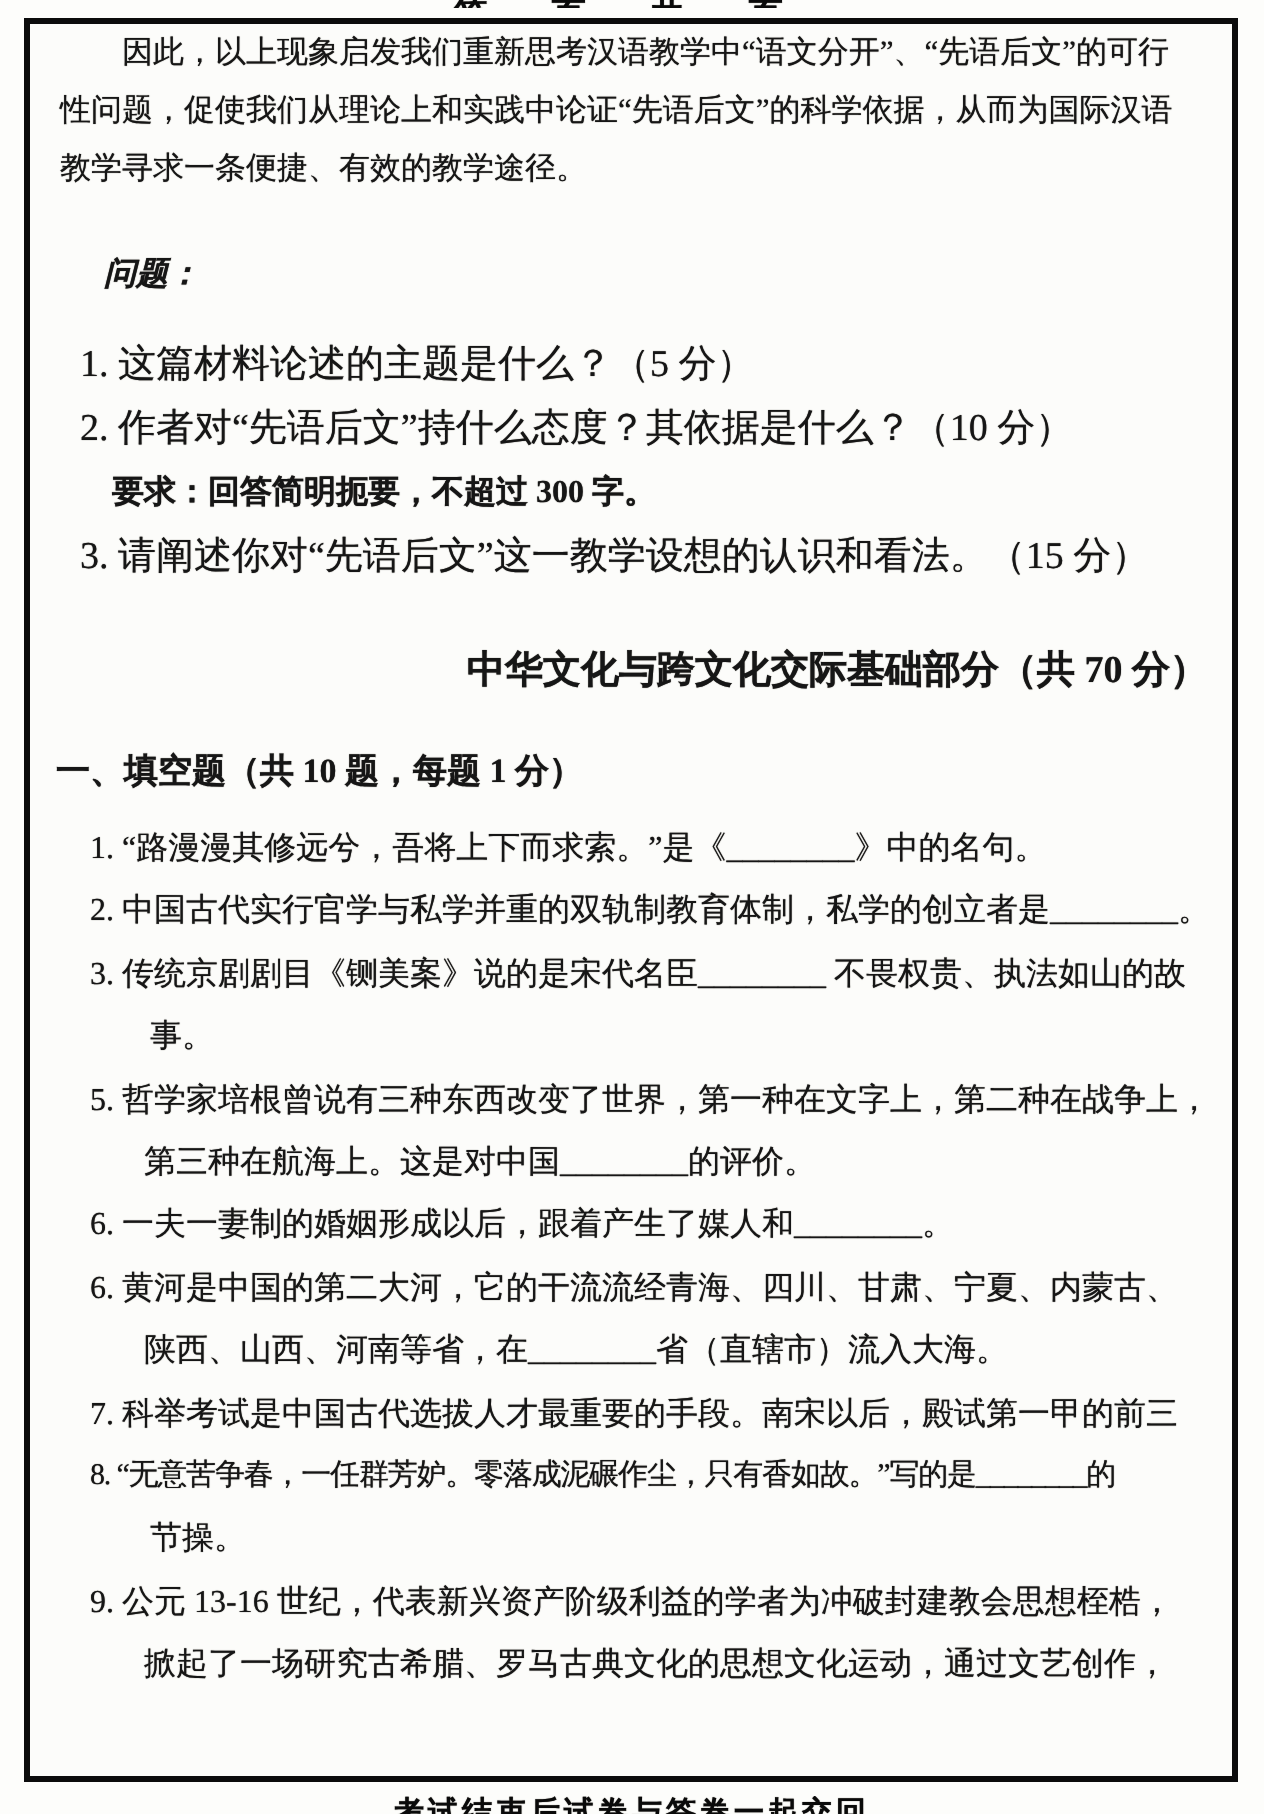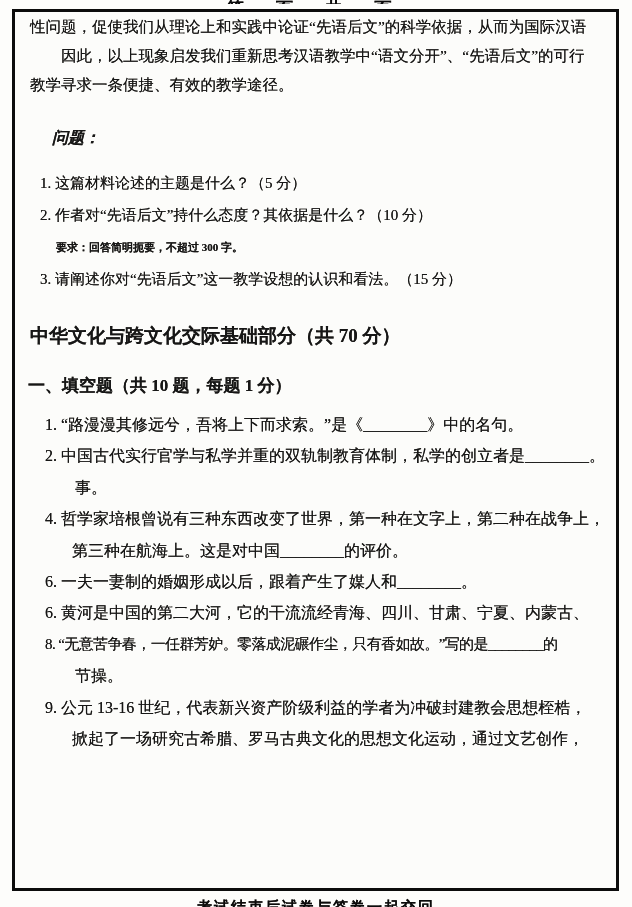--- a/index.html
+++ b/index.html
@@ -26,25 +26,25 @@
     position:absolute;left:12px;top:9px;
     box-sizing:border-box;width:607px;height:882px;
     border:3px solid #0c0c0c;
     background:#fcfcfa;
     overflow:hidden;
   }
   .content{padding:0 12px 0 15px;}
   .line{white-space:nowrap;font-size:15.5px;line-height:29px;height:29px;}
   .indent{padding-left:31px;}
   .q-heading{font-weight:bold;margin:24px 0 0 22px;font-size:16px;line-height:30px;height:30px;white-space:nowrap;font-style:italic;}
-  .q-item{margin-left:10px;font-size:15px;line-height:32px;height:32px;white-space:nowrap;}
+  .q-item{margin-left:10px;font-size:19px;line-height:32px;height:32px;white-space:nowrap;}
   .q-item.first{margin-top:14px;}
-  .q-req{margin-left:26px;font-weight:bold;font-size:11px;line-height:32px;height:32px;white-space:nowrap;}
+  .q-req{margin-left:26px;font-weight:bold;font-size:16px;line-height:32px;height:32px;white-space:nowrap;}
   .sec-title{
-    margin-top:26px;text-align:left;font-weight:bold;
+    margin-top:26px;text-align:right;font-weight:bold;
     font-size:19px;line-height:30px;height:30px;white-space:nowrap;
   }
   .sub-heading{
     margin-top:20px;margin-left:-2px;font-weight:bold;
     font-size:17px;line-height:30px;height:30px;white-space:nowrap;
   }
   .fill-list{margin-top:8px;}
   .f-line{white-space:nowrap;font-size:16px;line-height:31.4px;height:31.4px;}
   .f-num{margin-left:15px;}
   .f-cont{margin-left:42px;}
@@ -64,41 +64,44 @@
 
 <div class="paper">
 
   <div class="header-clip">
     <span class="frag">第 页 共 页</span>
   </div>
 
   <div class="frame">
     <div class="content">
 
+      <div class="line indent">因此，以上现象启发我们重新思考汉语教学中“语文分开”、“先语后文”的可行</div>
       <div class="line">性问题，促使我们从理论上和实践中论证“先语后文”的科学依据，从而为国际汉语</div>
-      <div class="line indent">因此，以上现象启发我们重新思考汉语教学中“语文分开”、“先语后文”的可行</div>
       <div class="line">教学寻求一条便捷、有效的教学途径。</div>
 
       <div class="q-heading">问题：</div>
       <div class="q-item first">1. 这篇材料论述的主题是什么？（5 分）</div>
       <div class="q-item">2. 作者对“先语后文”持什么态度？其依据是什么？（10 分）</div>
       <div class="q-req">要求：回答简明扼要，不超过 300 字。</div>
       <div class="q-item">3. 请阐述你对“先语后文”这一教学设想的认识和看法。（15 分）</div>
 
       <div class="sec-title">中华文化与跨文化交际基础部分（共 70 分）</div>
       <div class="sub-heading">一、填空题（共 10 题，每题 1 分）</div>
 
       <div class="fill-list">
         <div class="f-line f-num">1. “路漫漫其修远兮，吾将上下而求索。”是《________》中的名句。</div>
         <div class="f-line f-num">2. 中国古代实行官学与私学并重的双轨制教育体制，私学的创立者是________。</div>
+        <div class="f-line f-num">3. 传统京剧剧目《铡美案》说的是宋代名臣________ 不畏权贵、执法如山的故</div>
         <div class="f-line f-cont-deep">事。</div>
-        <div class="f-line f-num">4. 哲学家培根曾说有三种东西改变了世界，第一种在文字上，第二种在战争上，</div>
+        <div class="f-line f-num">5. 哲学家培根曾说有三种东西改变了世界，第一种在文字上，第二种在战争上，</div>
         <div class="f-line f-cont">第三种在航海上。这是对中国________的评价。</div>
         <div class="f-line f-num">6. 一夫一妻制的婚姻形成以后，跟着产生了媒人和________。</div>
         <div class="f-line f-num">6. 黄河是中国的第二大河，它的干流流经青海、四川、甘肃、宁夏、内蒙古、</div>
+        <div class="f-line f-cont">陕西、山西、河南等省，在________省（直辖市）流入大海。</div>
+        <div class="f-line f-num">7. 科举考试是中国古代选拔人才最重要的手段。南宋以后，殿试第一甲的前三</div>
         <div class="f-line f-num f-tight">8. “无意苦争春，一任群芳妒。零落成泥碾作尘，只有香如故。”写的是________的</div>
         <div class="f-line f-cont-deep">节操。</div>
         <div class="f-line f-num">9. 公元 13-16 世纪，代表新兴资产阶级利益的学者为冲破封建教会思想桎梏，</div>
         <div class="f-line f-cont">掀起了一场研究古希腊、罗马古典文化的思想文化运动，通过文艺创作，</div>
       </div>
 
     </div>
   </div>
 
   <div class="footer-clip">

